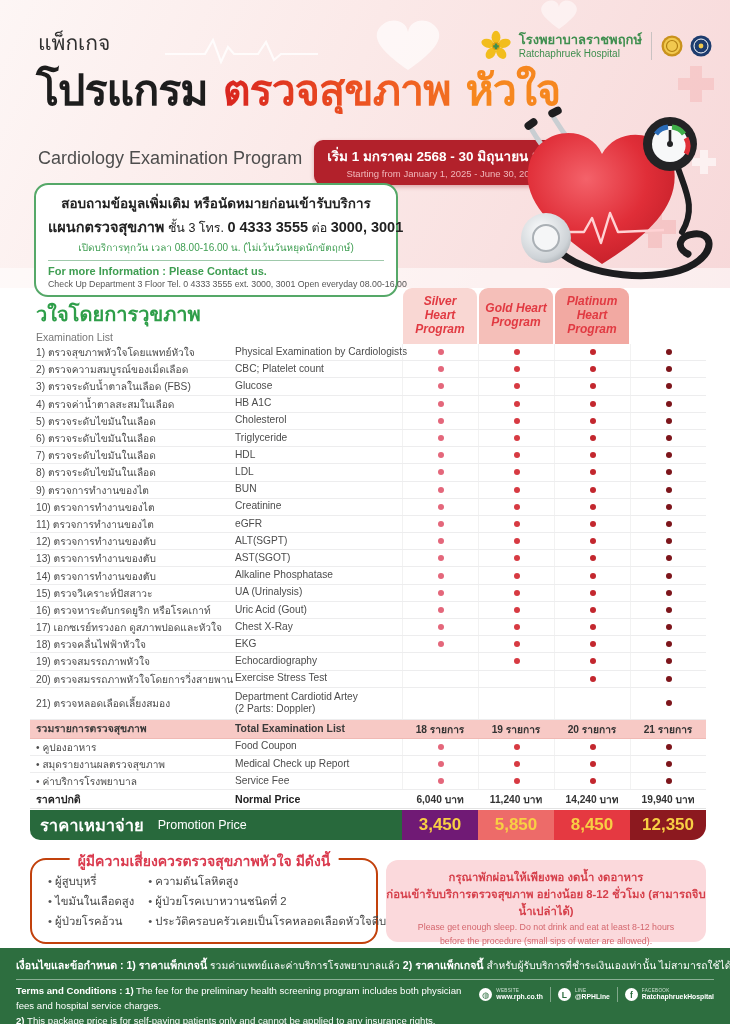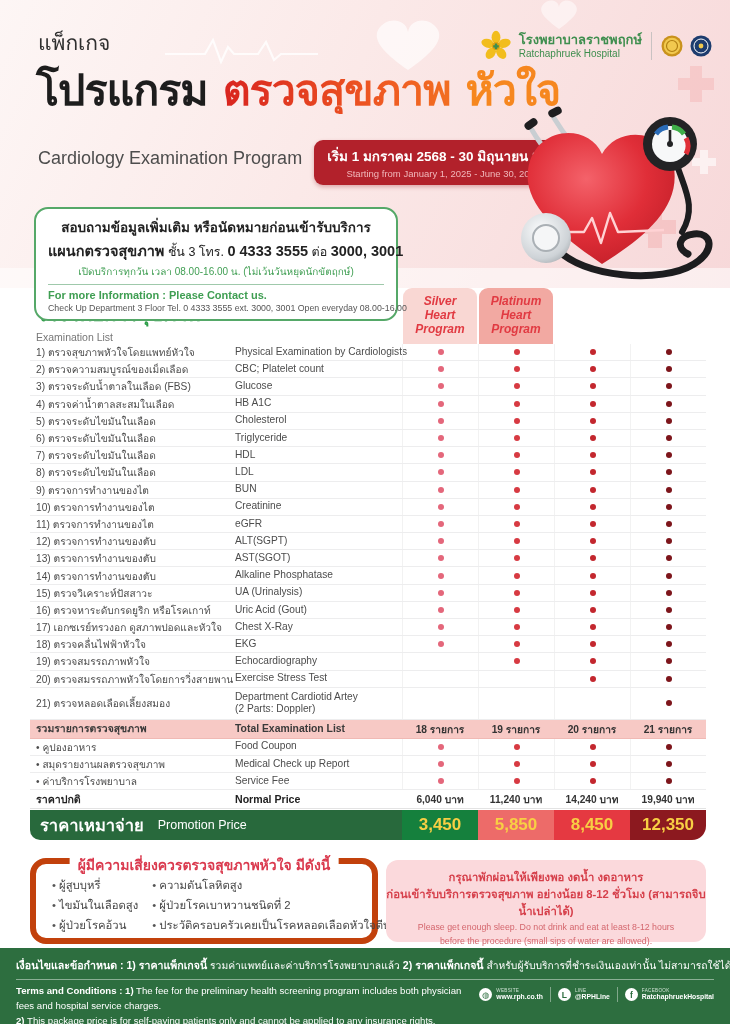--- a/index.html
+++ b/index.html
@@ -26,21 +26,21 @@
   .date-en{color:#f0b7ba;font-size:9.5px;margin-top:1px;white-space:nowrap;}
 
   .logo-block{position:absolute;right:18px;top:30px;display:flex;align-items:center;gap:7px;}
   .logo-names{display:flex;flex-direction:column;line-height:1.15;}
   .logo-th{font-size:13px;font-weight:bold;color:#3e8e4e;}
   .logo-en{font-size:10px;color:#3e8e4e;}
   .logo-div{width:1px;height:28px;background:#c9c2c2;margin:0 2px;}
 
   
   .contact-box{position:absolute;left:34px;top:183px;width:364px;background:#fff;
-               border:2px solid #55a868;border-radius:14px;padding:7px 12px 6px;z-index:3;margin-top:24px;}
+               border:2px solid #55a868;border-radius:14px;padding:7px 12px 6px;z-index:3;}
   .cb-line1{font-size:13.5px;font-weight:bold;color:#222;text-align:center;white-space:nowrap;}
   .cb-line2{font-size:12.5px;color:#222;text-align:center;white-space:nowrap;margin-top:1px;}
   .cb-line2 b{font-size:14.5px;}
   .cb-line3{font-size:10px;color:#3f9e52;text-align:center;margin-top:2px;}
   .cb-div{border-top:1px solid #9fc9ab;margin:5px 0 4px;}
   .cb-en-title{font-size:11px;font-weight:bold;color:#3f9e52;text-align:left;}
   .cb-en-detail{font-size:8.8px;color:#555;text-align:left;margin-top:2px;white-space:nowrap;}
 
   .heart-illo{position:absolute;right:6px;top:96px;z-index:2;}
 
@@ -71,21 +71,21 @@
   .promo-label{grid-column:1 / 3;background:#28693c;display:flex;align-items:center;gap:14px;
                padding-left:10px;border-radius:0 0 0 10px;}
   .promo-th{color:#fff;font-weight:bold;font-size:16.5px;}
   .promo-en{color:#fff;font-size:12.5px;}
   .promo-cell{display:flex;align-items:center;justify-content:center;font-weight:bold;
               font-size:17px;color:#f8cf44;}
   .promo-cell.last{border-radius:0 0 14px 0;}
 
   
   .risk-box{position:absolute;left:30px;top:858px;width:348px;height:86px;
-            border:6px solid #c2410c;border-radius:16px;padding:12px 8px 4px 16px;}
+            border:2px solid #c2410c;border-radius:16px;padding:12px 8px 4px 16px;}
   .risk-title{position:absolute;left:50%;top:-10px;transform:translateX(-50%);
               background:#fff;padding:0 8px;font-size:14px;font-weight:bold;color:#da3a4e;
               white-space:nowrap;}
   .risk-grid{display:grid;grid-template-columns:auto 1fr;column-gap:14px;row-gap:2px;
              font-size:11.3px;color:#444;}
   .risk-item{white-space:nowrap;}
   .risk-item::before{content:"• ";color:#555;}
 
   .prep-box{position:absolute;left:386px;top:860px;width:320px;height:82px;background:#fbd9dc;
             border-radius:12px;text-align:center;padding-top:9px;}
@@ -224,20 +224,21 @@
   </div>
 
   <div class="table-section">
     <div class="t-grid t-head">
       <div class="list-heading">
         <div class="lh-th">วใจโดยการวุขภาพ</div>
         <div class="lh-en">Examination List</div>
       </div>
 
         <div class="prog-cell" style="background: rgb(249, 215, 211); color: rgb(225, 58, 66);">Silver Heart Program</div>
+        <div class="prog-cell" style="background: rgb(245, 191, 185); color: rgb(225, 58, 66);">Gold Heart Program</div>
         <div class="prog-cell" style="background: rgb(242, 169, 162); color: rgb(225, 58, 66);">Platinum Heart Program</div>
       </div>
 
     <div id="rows-container">
         <div class="t-grid t-row">
           <div class="cell-th">1) ตรวจสุขภาพหัวใจโดยแพทย์หัวใจ</div>
           <div class="cell-en">
             <div>Physical Examination by Cardiologists</div>
           </div>
           <div class="dot-cell">
@@ -671,21 +672,21 @@
         <div class="val-cell">11,240 บาท</div>
         <div class="val-cell">14,240 บาท</div>
         <div class="val-cell">19,940 บาท</div>
       </div>
 
     <div class="t-grid promo-row" id="promo-row">
       <div class="promo-label">
         <span class="promo-th">ราคาเหมาจ่าย</span>
         <span class="promo-en">Promotion Price</span>
       </div>
-    <div class="promo-cell" style="background: #15803d; color: rgb(248, 207, 68);">3,450</div>
+    <div class="promo-cell" style="background: #701a75; color: rgb(248, 207, 68);">3,450</div>
         <div class="promo-cell" style="background: rgb(237, 107, 105); color: rgb(248, 207, 68);">5,850</div>
         <div class="promo-cell" style="background: rgb(229, 57, 65); color: rgb(248, 207, 68);">8,450</div>
         <div class="promo-cell last" style="background: rgb(140, 25, 31); color: rgb(248, 207, 68);">12,350</div>
       </div>
   </div>
 
   <div class="risk-box">
     <div class="risk-title">ผู้มีความเสี่ยงควรตรวจสุขภาพหัวใจ มีดังนี้</div>
     <div class="risk-grid" id="risk-grid">
         <div class="risk-item">ผู้สูบบุหรี่</div>

